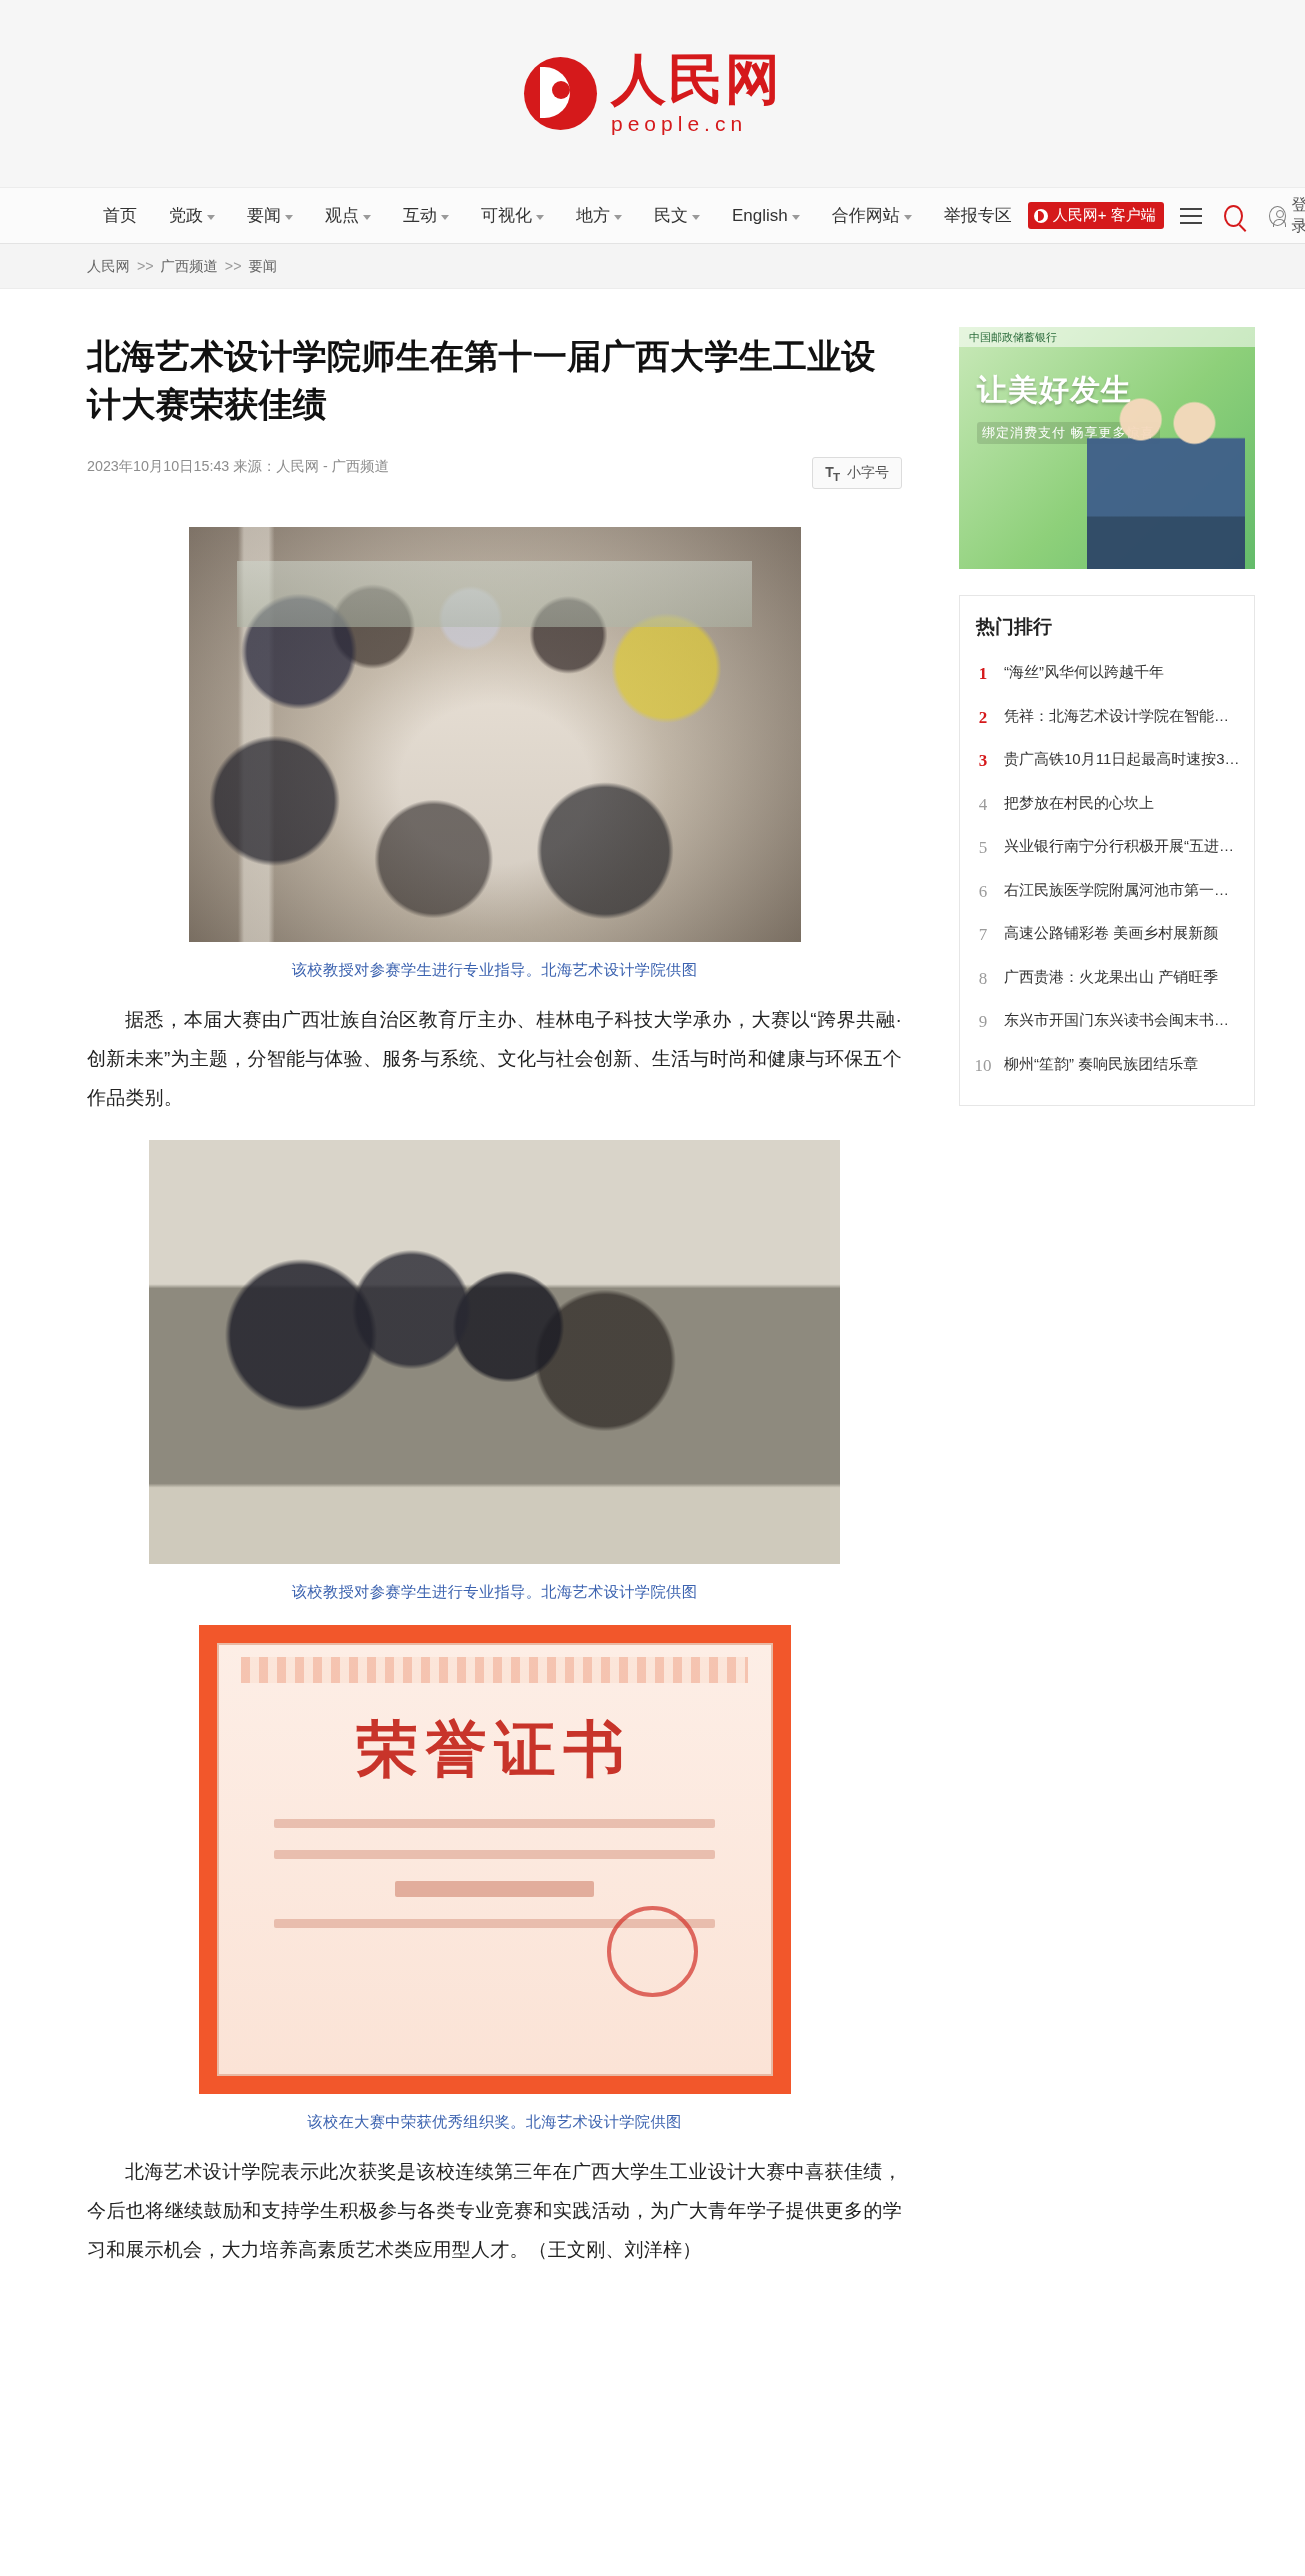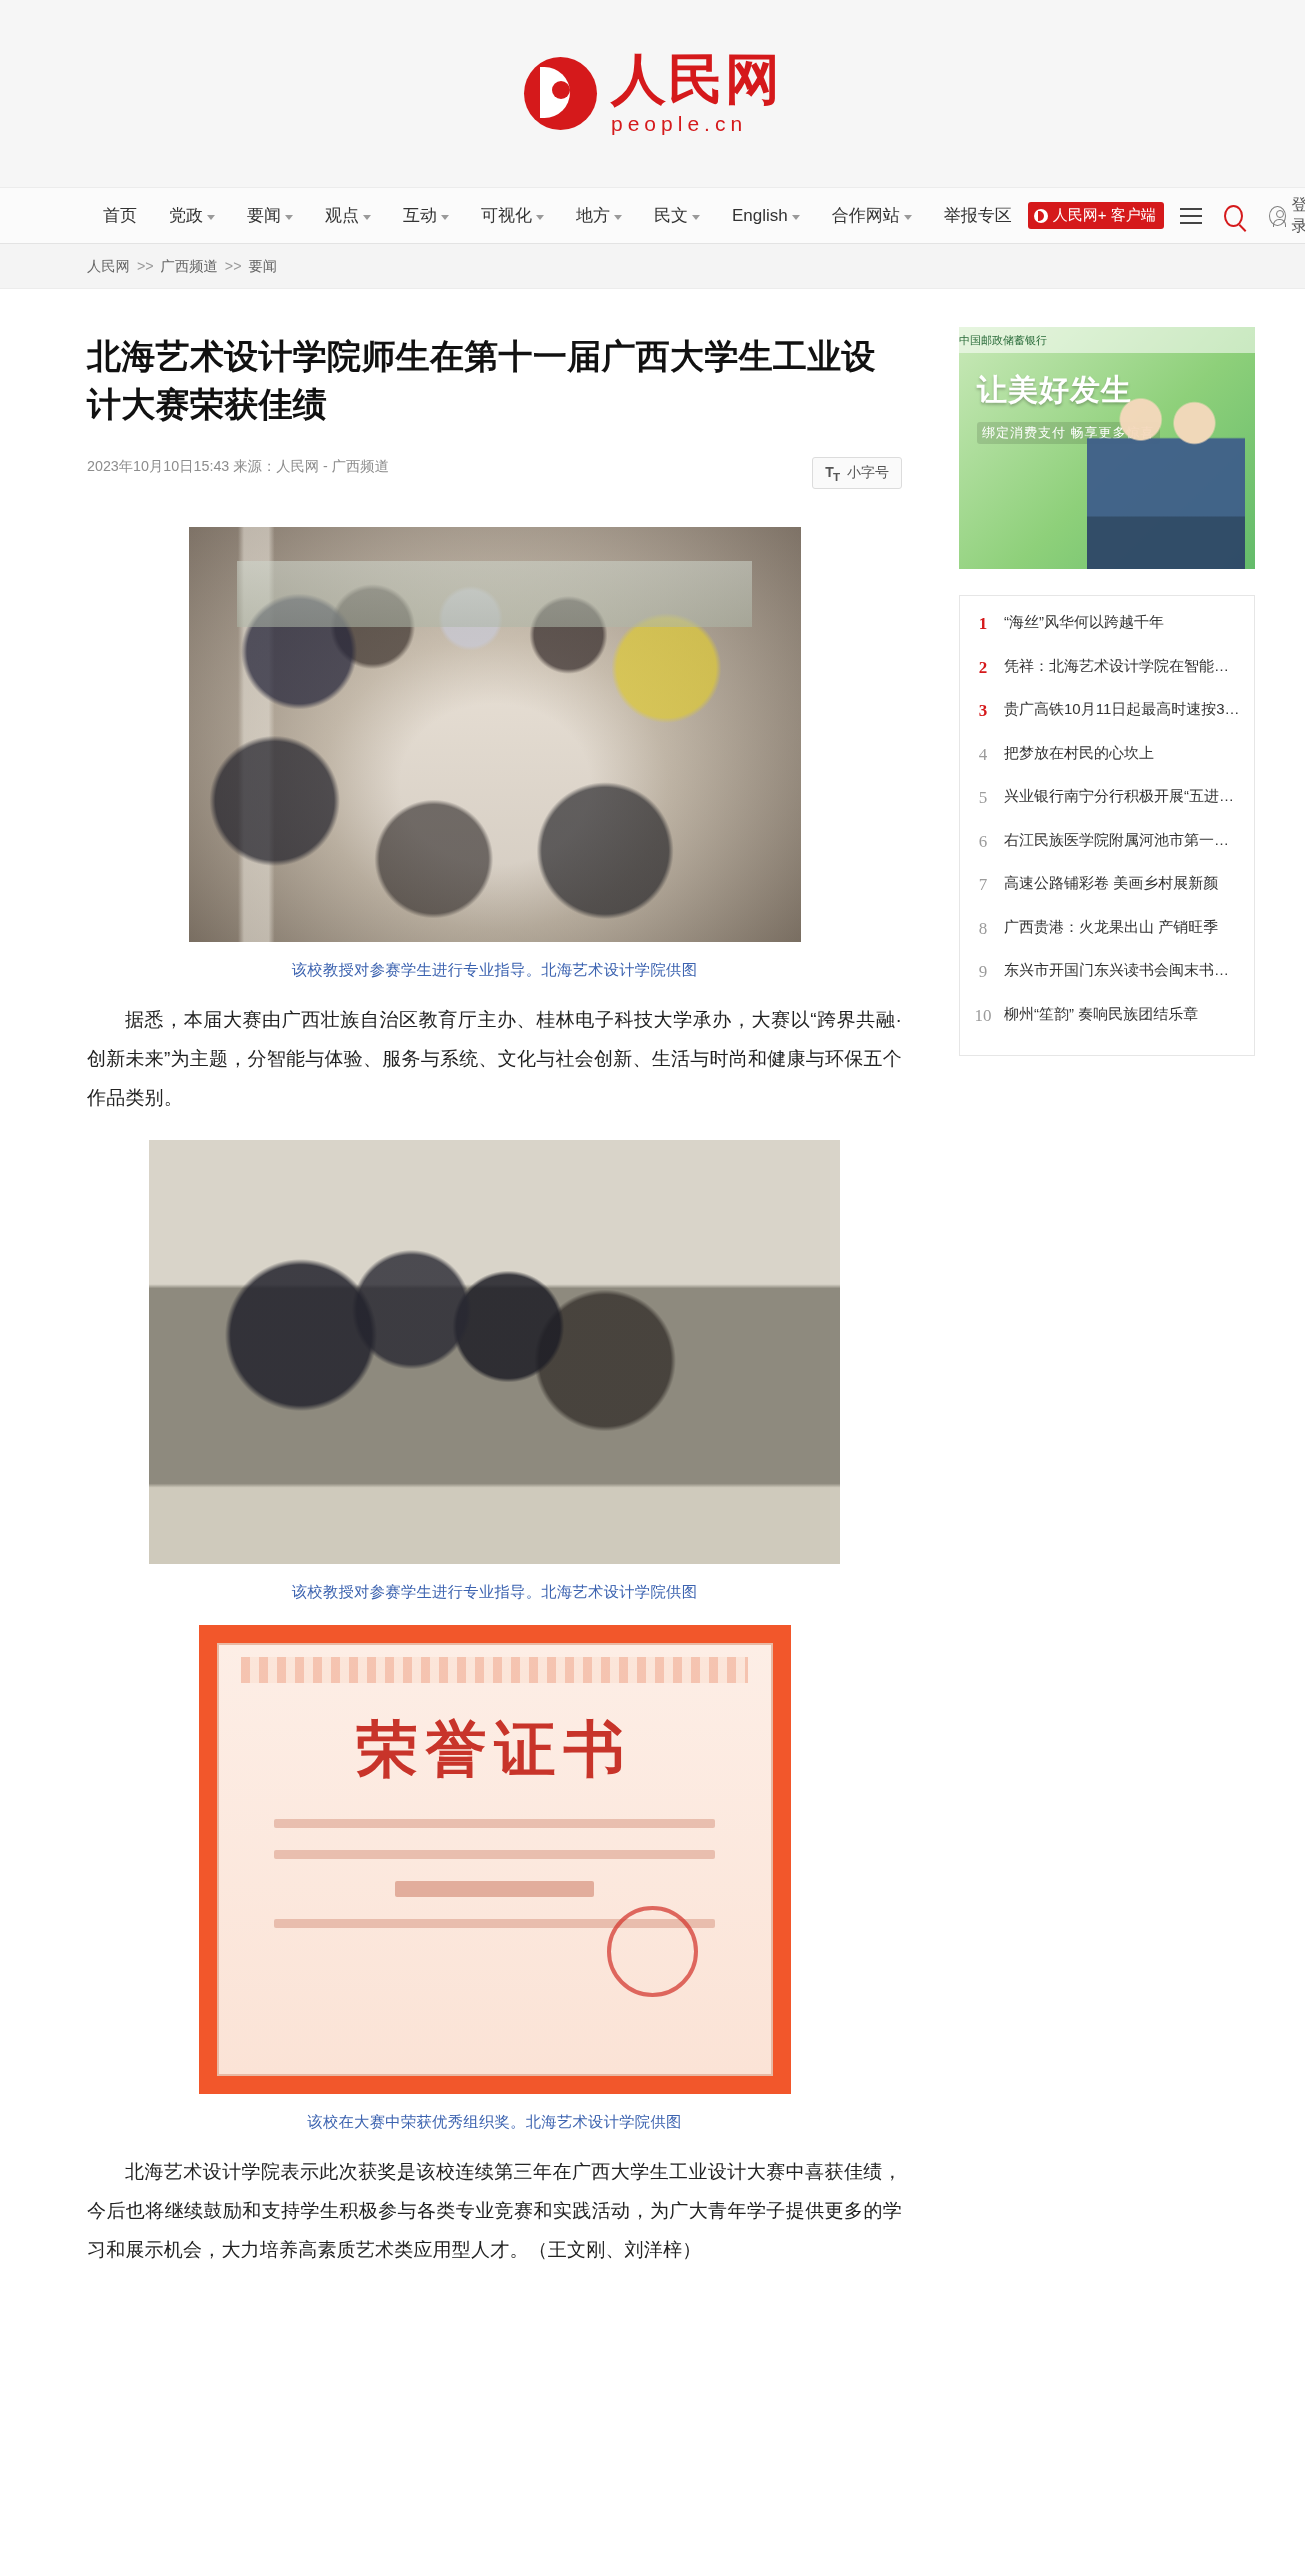--- a/index.html
+++ b/index.html
@@ -301,23 +301,23 @@
     border: 4px solid #d2342c; opacity:.72;
   }
 
   
   .ad {
     width: 296px; height: 242px;
     background: linear-gradient(135deg,#c9e9b9,#8ed07a 55%, #63bb6a);
     position: relative; overflow:hidden;
   }
   .ad .ad-top {
-    position:absolute; left:0; top:0; right:0; height:26px;
+    position:absolute; left:0; top:0; right:0; height:20px;
     background: rgba(255,255,255,.55); font-size:11px; color:#2a6b3a;
-    display:flex; align-items:center; padding-left:0;
+    display:flex; align-items:center; padding-left:10px;
   }
   .ad .ad-h {
     position:absolute; left:18px; top:43px;
     color:#fff; font-size:30px; font-weight:bold; letter-spacing:1px;
     text-shadow: 0 2px 3px rgba(0,0,0,.25);
   }
   .ad .ad-s {
     position:absolute; left:18px; top:95px;
     color:#fff; font-size:13px; letter-spacing:1px;
     background: rgba(0,0,0,.12); padding:2px 5px; border-radius:3px;
@@ -494,20 +494,21 @@
 
     <div class="rail">
       <div class="ad">
         <div class="ad-top">中国邮政储蓄银行</div>
         <div class="ad-h">让美好发生</div>
         <div class="ad-s">绑定消费支付 畅享更多惊喜</div>
         <div class="ppl"></div>
       </div>
 
       <div class="rank-box">
+        <div class="rank-head">热门排行</div>
         <ul class="rank-list">
           <li>
               <span class="n">1</span>
               <span class="t">“海丝”风华何以跨越千年</span>
             </li>
           <li>
               <span class="n">2</span>
               <span class="t">凭祥：北海艺术设计学院在智能与体验</span>
             </li>
           <li>

